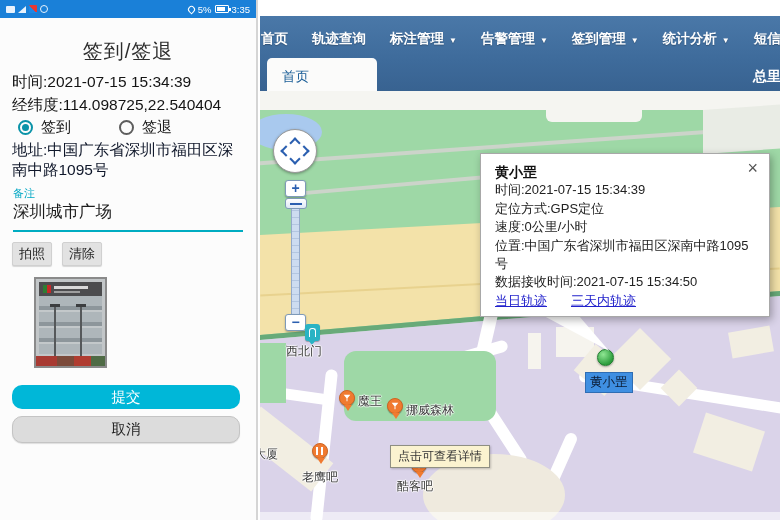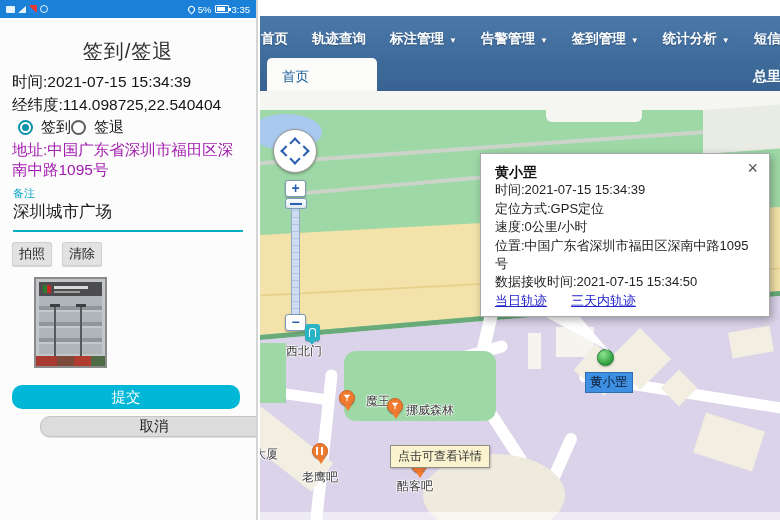--- a/index.html
+++ b/index.html
@@ -21,28 +21,28 @@
   .sb-spacer { flex:1; }
   .sb-pin { width:7px; height:7px; border:1.3px solid #fff; border-radius:50% 50% 50% 0; transform:rotate(-45deg); }
   .sb-batt { width:14px; height:8px; border:1px solid #fff; border-radius:1px; position:relative; }
   .sb-batt::before { content:''; position:absolute; left:1px; top:1px; bottom:1px; width:8px; background:#fff; }
   .sb-batt::after { content:''; position:absolute; right:-3px; top:2px; width:2px; height:3px; background:#fff; }
 
   .app-title { position:absolute; top:38px; width:100%; text-align:center;
     font-size:20px; color:#2d2d2d; letter-spacing:1px; }
   .p-line { position:absolute; left:12px; font-size:15.5px; color:#141414; }
   .p-time { top:72px; } .p-coords { top:95px; }
-  .radio-row { position:absolute; left:18px; top:118px; display:flex; }
+  .radio-row { position:absolute; left:18px; top:118px; display:flex; gap:48px; }
   .radio-opt { display:flex; align-items:center; gap:8px; font-size:15px; color:#141414; }
   .radio { width:15px; height:15px; border-radius:50%; position:relative; }
   .radio.sel { border:2px solid #0a93a8; }
   .radio.sel::after { content:''; position:absolute; inset:2px; border-radius:50%; background:#0a93a8; }
   .radio.un { border:2px solid #5d5d5d; }
   .p-address { position:absolute; left:12px; top:140px; width:236px;
-    font-size:15.5px; line-height:1.28; color:#a21caf; }
+    font-size:15.5px; line-height:1.28; color:#0f172a; }
   .note-label { position:absolute; left:13px; top:186px; font-size:11px; color:#00a7c4; }
   .note-value { position:absolute; left:13px; top:201px; width:230px;
     font-size:16.5px; color:#1c1c1c; padding-bottom:7px; border-bottom:2px solid #00acc1; }
   .small-btn { position:absolute; top:242px; height:24px; background:#e2e2e2;
     border:1px solid #d0d0d0; border-radius:2px; font-size:13px; color:#222;
     display:flex; align-items:center; justify-content:center;
     box-shadow:0 1px 1px rgba(0,0,0,.15); }
   .btn-photo { left:12px; width:40px; } .btn-clear { left:62px; width:40px; }
 
   .photo { position:absolute; left:34px; top:277px; width:73px; height:91px;
@@ -56,22 +56,22 @@
     background:repeating-linear-gradient(180deg,#aeb6ba 0 10px,#8d969b 10px 14px,#c3c8ca 14px 16px); }
   .ph-pole { position:absolute; width:2px; top:28px; bottom:6px; background:#55585a; }
   .ph-pole.p1 { left:18px; } .ph-pole.p2 { left:44px; }
   .ph-lamp { position:absolute; top:-3px; left:-4px; width:10px; height:3px; background:#3c3e40; }
   .ph-flowers { position:absolute; left:0; right:0; bottom:0; height:10px;
     background:linear-gradient(90deg,#a83a32 0 30%,#7b4a3a 30% 55%,#b03c30 55% 80%,#4f6b45 80% 100%); }
 
   .big-btn { position:absolute; left:12px; width:228px; display:flex;
     align-items:center; justify-content:center; font-size:14.5px; border-radius:10px; }
   .btn-submit { top:385px; height:24px; background:#00b7d8; color:#fff; }
-  .btn-cancel { top:416px; height:21px; background:#dcdcdc; color:#1d1d1d;
-    border:1px solid #c4c4c4; box-shadow:0 1px 1px rgba(0,0,0,.12);margin-left:28px; }
+  .btn-cancel { top:416px; height:27px; background:#dcdcdc; color:#1d1d1d;
+    border:1px solid #c4c4c4; box-shadow:0 1px 1px rgba(0,0,0,.12); }
 
   
   .web { position:absolute; left:260px; top:0; width:520px; height:520px; overflow:hidden; }
   .header { position:absolute; left:0; top:16px; width:100%; height:80px;
     background:linear-gradient(180deg,#4a78a8 0%,#3e6b9b 55%,#37618f 100%); }
   .nav-row { position:absolute; left:0; top:0; height:46px; width:100%;
     display:flex; align-items:center; color:#fff; }
   .nav-item { display:flex; align-items:center; gap:5px; padding:0 12px;
     font-size:13.5px; font-weight:bold; white-space:nowrap; cursor:pointer;
     text-shadow:0 1px 1px rgba(0,0,0,.25); }
@@ -312,21 +312,21 @@
       <div class="zbtn minus">−</div>
 
       <div class="gate" style="left:45px;top:233px;">
           <span class="d"></span>
         </div>
       <div class="maplabel" style="left:26px;top:252px;">西北门</div>
 
       <div class="pin" style="left:79px;top:299px;">
           <span class="g"></span>
         </div>
-      <div class="maplabel" style="left:98px;top:302px;margin-left:8px;">魔王</div>
+      <div class="maplabel" style="left:98px;top:302px;">魔王</div>
 
       <div class="pin" style="left:127px;top:307px;">
           <span class="g"></span>
         </div>
       <div class="maplabel" style="left:146px;top:311px;">挪威森林</div>
 
       <div class="pin" style="left:52px;top:352px;">
           <span class="g bars"></span>
         </div>
       <div class="maplabel" style="left:42px;top:378px;">老鹰吧</div>

